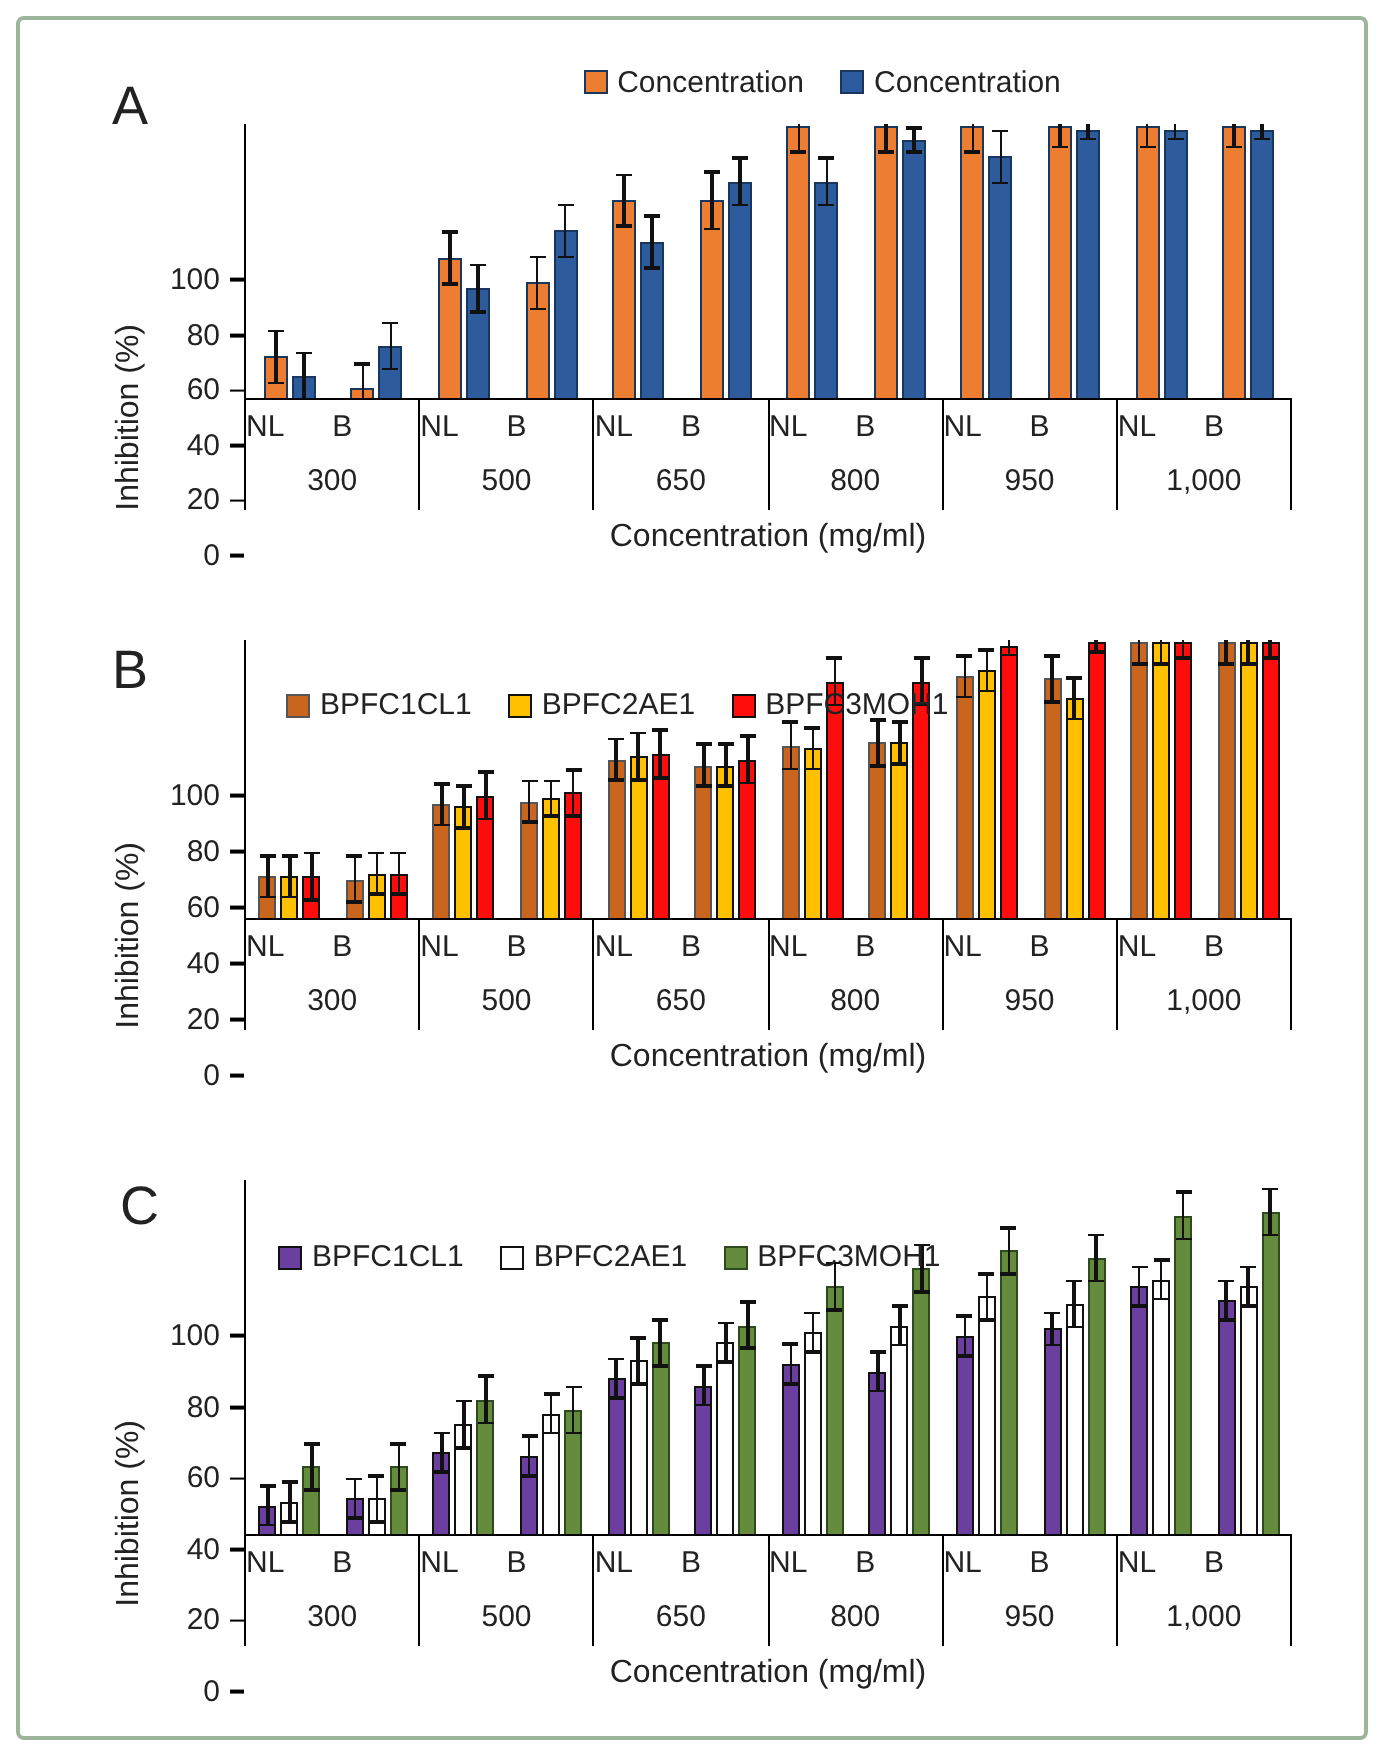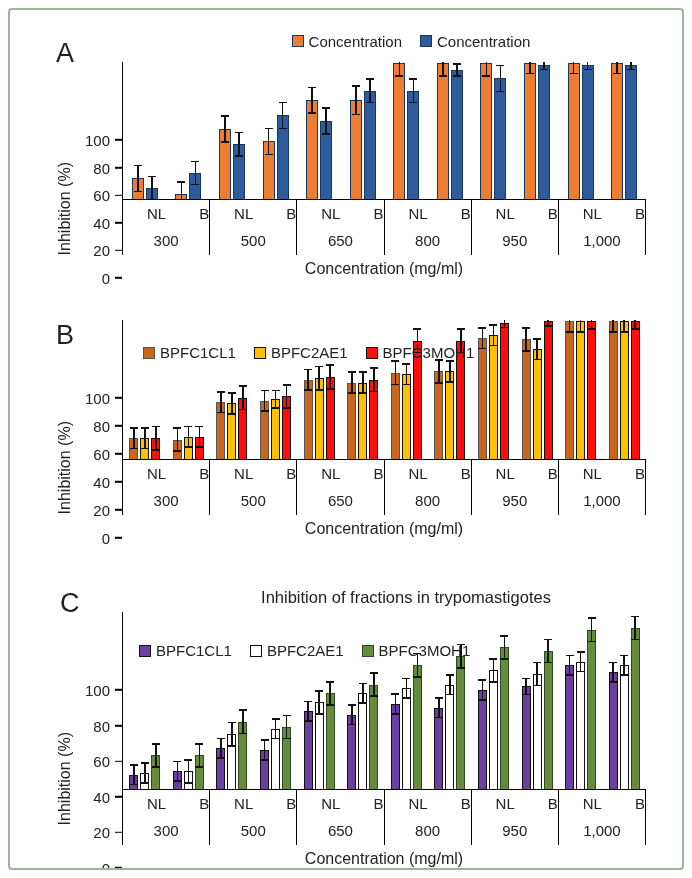--- a/index.html
+++ b/index.html
@@ -76,21 +76,21 @@
   }
   .err { position:absolute; left:50%; width:9px; margin-left:-4.5px; z-index:2; }
   .eline { position:absolute; left:50%; top:0; bottom:0; width:1.6px; margin-left:-0.8px; background:#111; }
   .ecap { position:absolute; left:50%; width:8px; height:1.6px; margin-left:-4px; background:#111; }
   .ecap-t { top:0; } .ecap-b { bottom:0; }
   
   .xtable { display:flex; }
   .xgroup { flex:1; border-right:1.4px solid #000; }
   .xgroup:first-child { border-left:1.6px solid #000; }
   .subrow { display:flex; height:26px; align-items:center; }
-  .subcell { flex:1; text-align:right; font-size:15px; color:#222; }
+  .subcell { flex:1; text-align:left; font-size:15px; color:#222; }
   .concrow { height:29px; display:flex; align-items:center; justify-content:center; font-size:15px; color:#222; }
   .xlabel { text-align:center; font-size:16px; color:#222; margin-top:5px; }
 </style>
 </head>
 <body>
 
 <div class="figure" style="border-color: rgb(156, 180, 154);">
 
   <section class="panel panel-a" style="--ph:138px; --bw:12px">
     <div class="letter">A</div>
@@ -789,21 +789,20 @@
               <div class="concrow">1,000</div>
             </div>
           </div>
         <div class="xlabel">Concentration (mg/ml)</div>
       </div>
     </div>
   </section>
 
   <section class="panel panel-c" style="--ph:178px; --bw:9px">
     <div class="letter">C</div>
-    <h2 class="title">Inhibition of fractions in trypomastigotes</h2>
     <div class="chart-grid">
       <div class="ylabel-col">
         <span class="ylabel">Inhibition (%)</span>
       </div>
       <div class="yaxis">
           <div class="ytick" style="bottom: 0%;">0</div>
           <div class="ytickmark" style="bottom: 0%;"></div>
           <div class="ytick" style="bottom: 20%;">20</div>
           <div class="ytickmark" style="bottom: 20%;"></div>
           <div class="ytick" style="bottom: 40%;">40</div>

